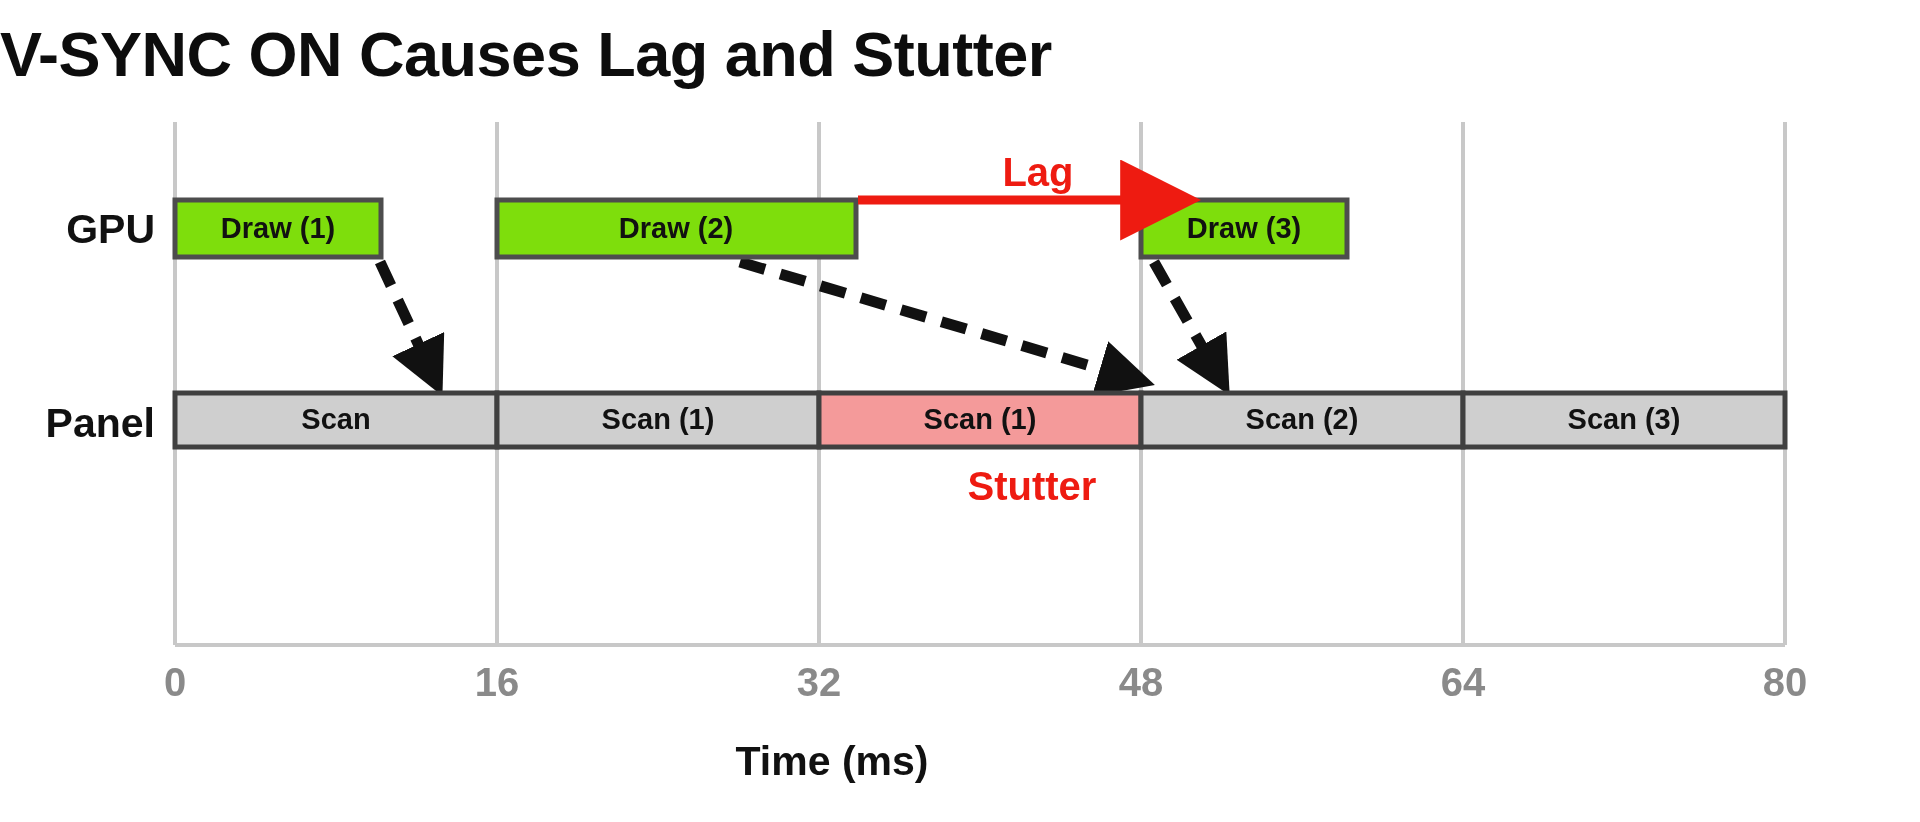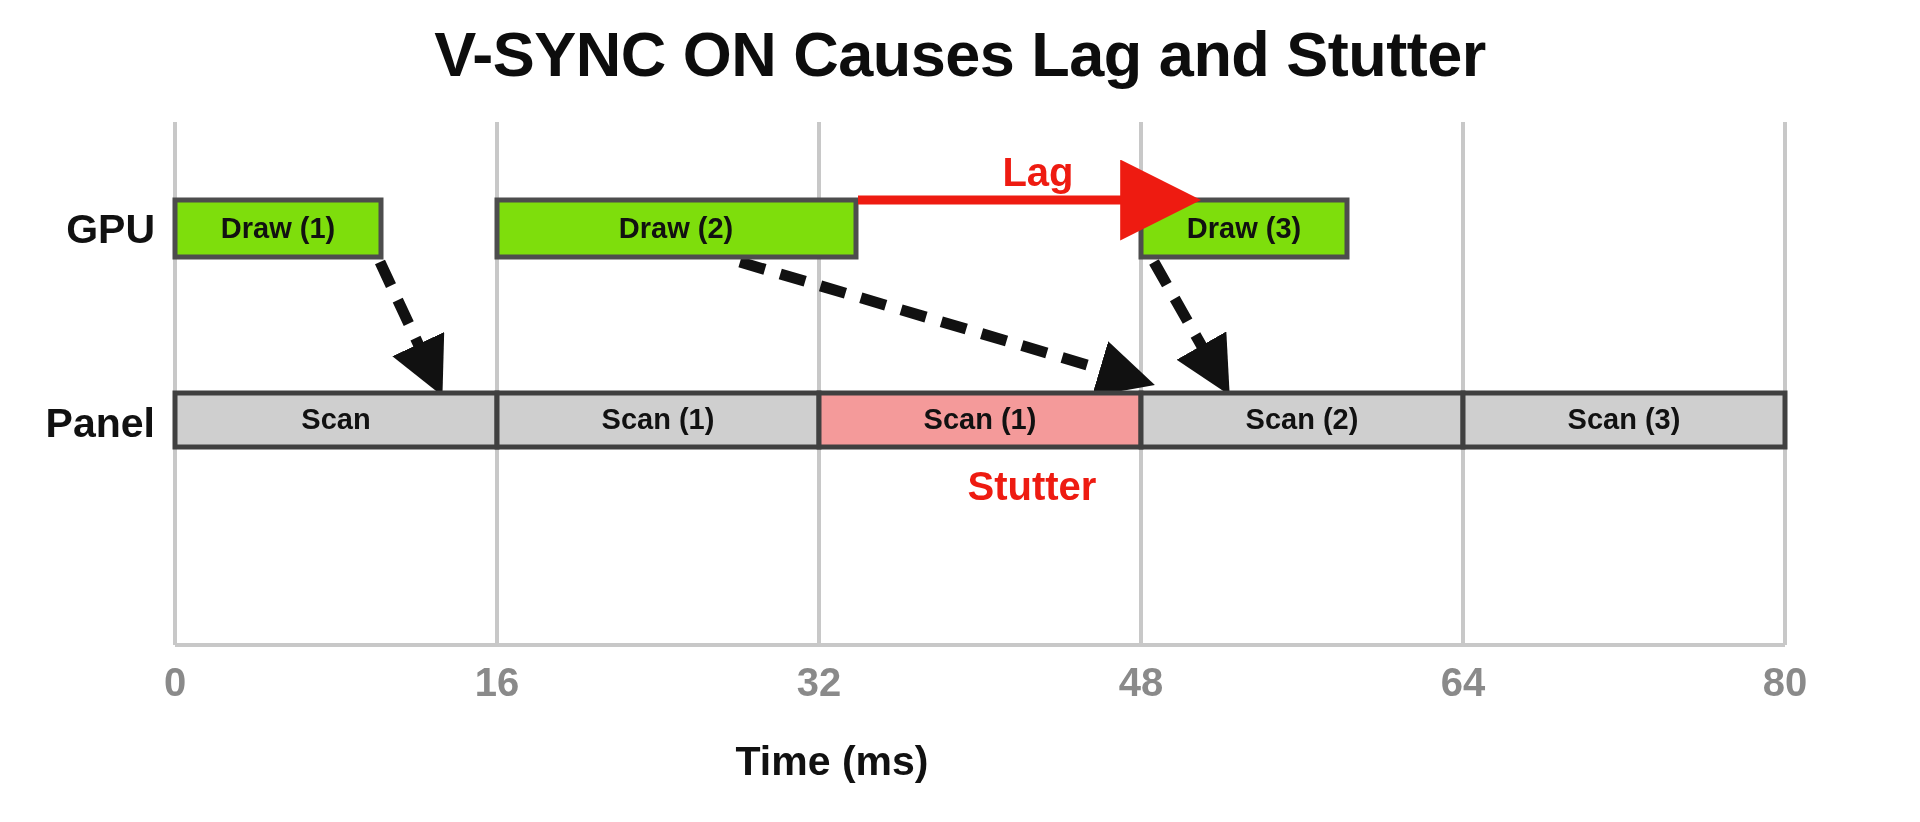--- a/index.html
+++ b/index.html
@@ -2,21 +2,21 @@
 <html><head>
 <meta charset="utf-8">
 <style>
   html,body{margin:0;padding:0;}
   body{
     width:1920px;height:822px;background:#ffffff;overflow:hidden;
     font-family:"Liberation Sans", sans-serif;
   }
   #stage{position:relative;width:1920px;height:822px;}
   #chart-title{
-    position:absolute;left:0;top:18px;width:1920px;text-align:center;
+    position:absolute;left:0;top:18px;width:1920px;text-align:left;
     font-size:63px;font-weight:bold;color:#0d0d0d;letter-spacing:-0.5px;
     font-family:"Liberation Sans", sans-serif;
   }
   svg#plot{position:absolute;left:0;top:0;width:1920px;height:822px;}
   .rowlabel{
     font-family:"Liberation Sans", sans-serif;
     font-size:41px;font-weight:bold;fill:#111111;
   }
   .ticklabel{
     font-family:"Liberation Sans", sans-serif;

